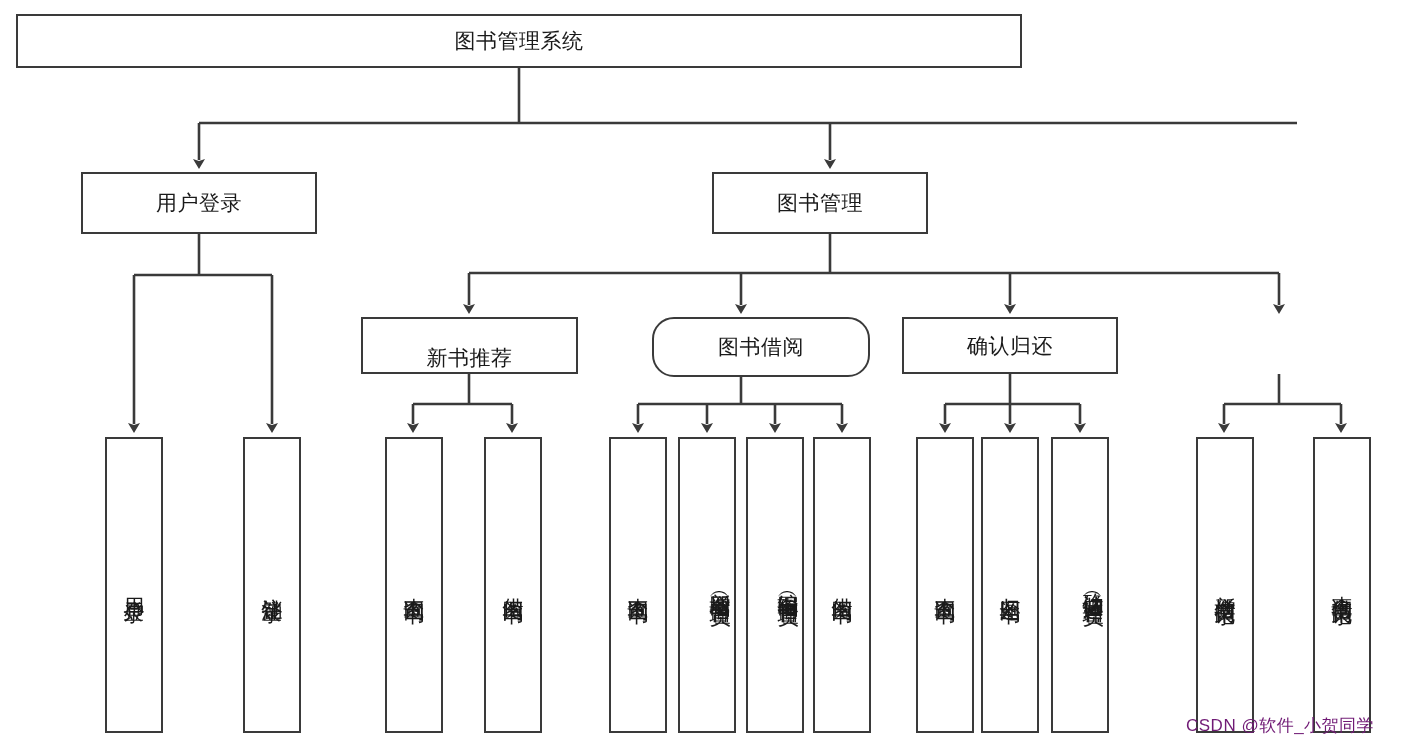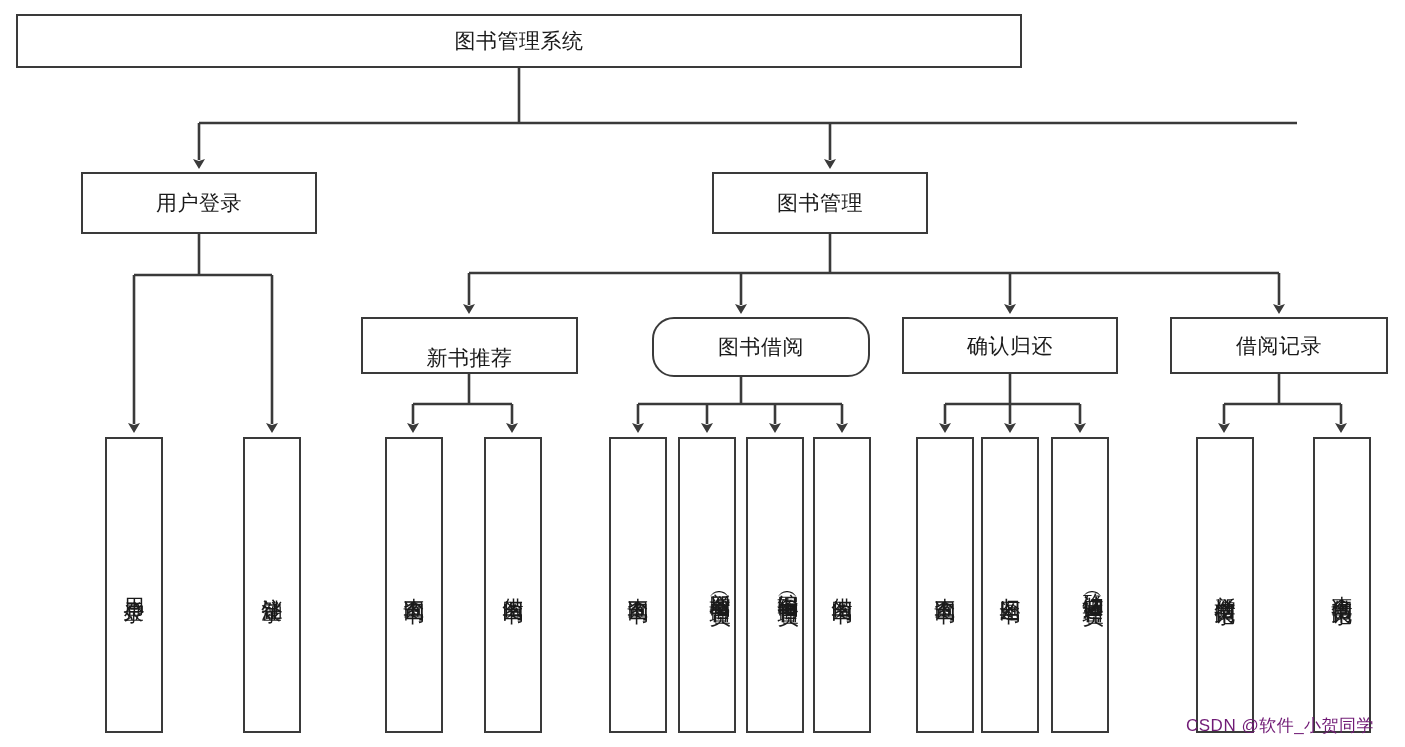--- a/index.html
+++ b/index.html
@@ -128,23 +128,20 @@
 
   <div class="node h" style="left:361px; top:317px; width:217px; height:57px;align-items:flex-end;">
     <span>新书推荐</span>
   </div>
   <div class="node h" style="left:652px; top:317px; width:218px; height:60px;border-radius:22px;">
     <span>图书借阅</span>
   </div>
   <div class="node h" style="left:902px; top:317px; width:216px; height:57px;">
     <span>确认归还</span>
   </div>
-  <div class="node h" style="left:1170px; top:317px; width:218px; height:57px;">
-    <span>借阅记录</span>
-  </div>
 
   <div class="node v" style="left:105px; top:437px; width:58px; height:296px;">
     <span>用户登录</span>
   </div>
   <div class="node v" style="left:243px; top:437px; width:58px; height:296px;">
     <span>注销登录</span>
   </div>
 
   <div class="node v" style="left:385px; top:437px; width:58px; height:296px;">
     <span>查询图书</span>

